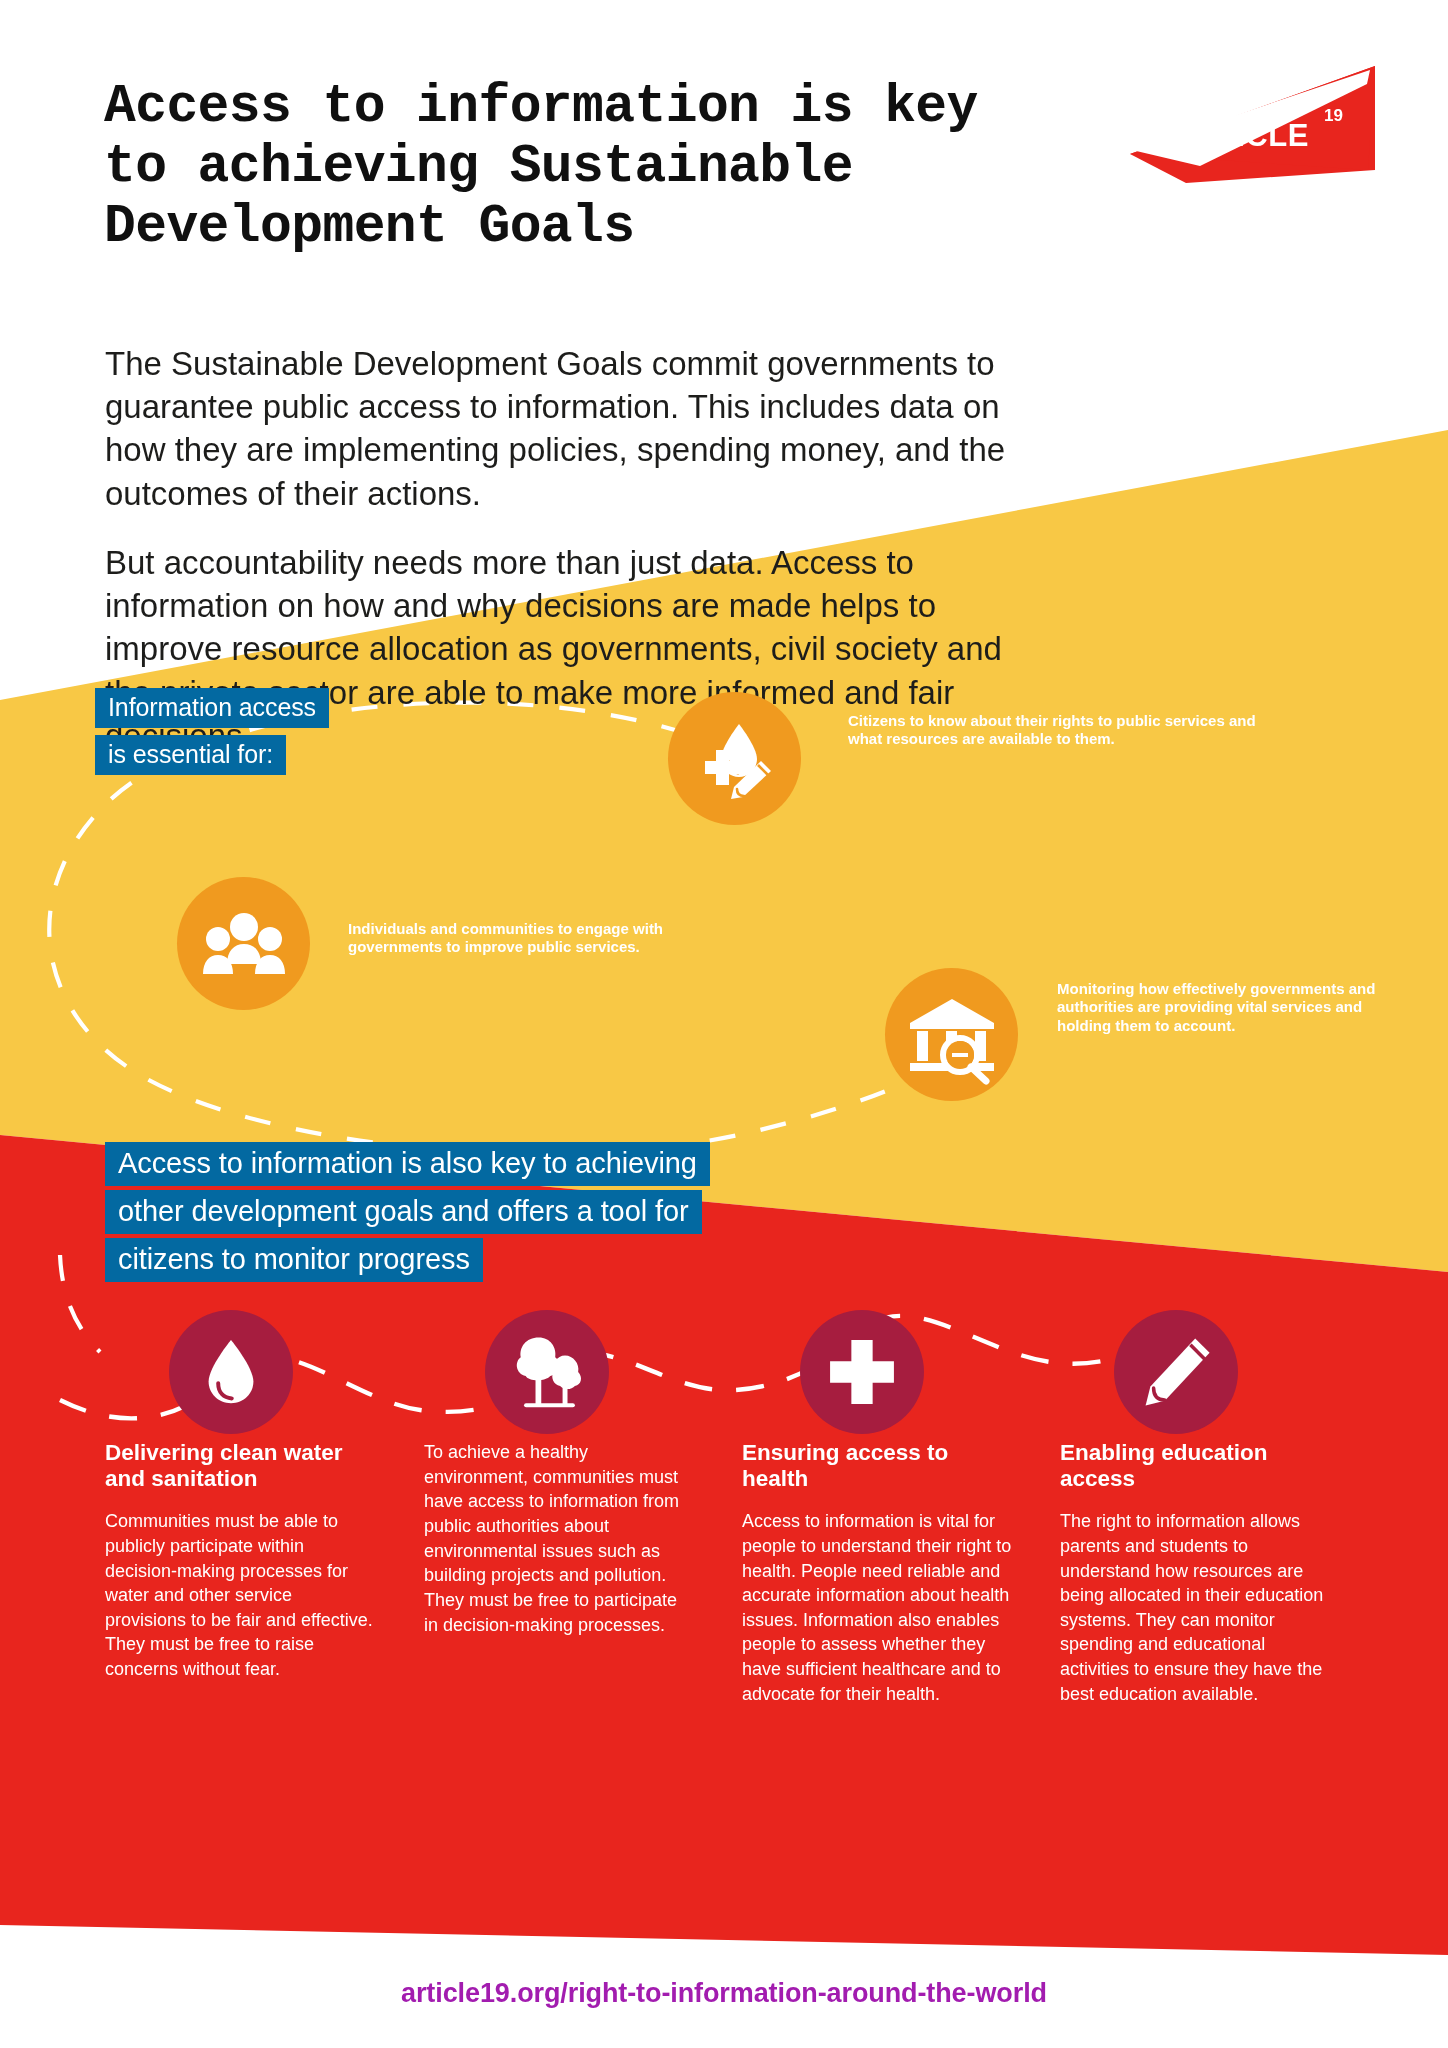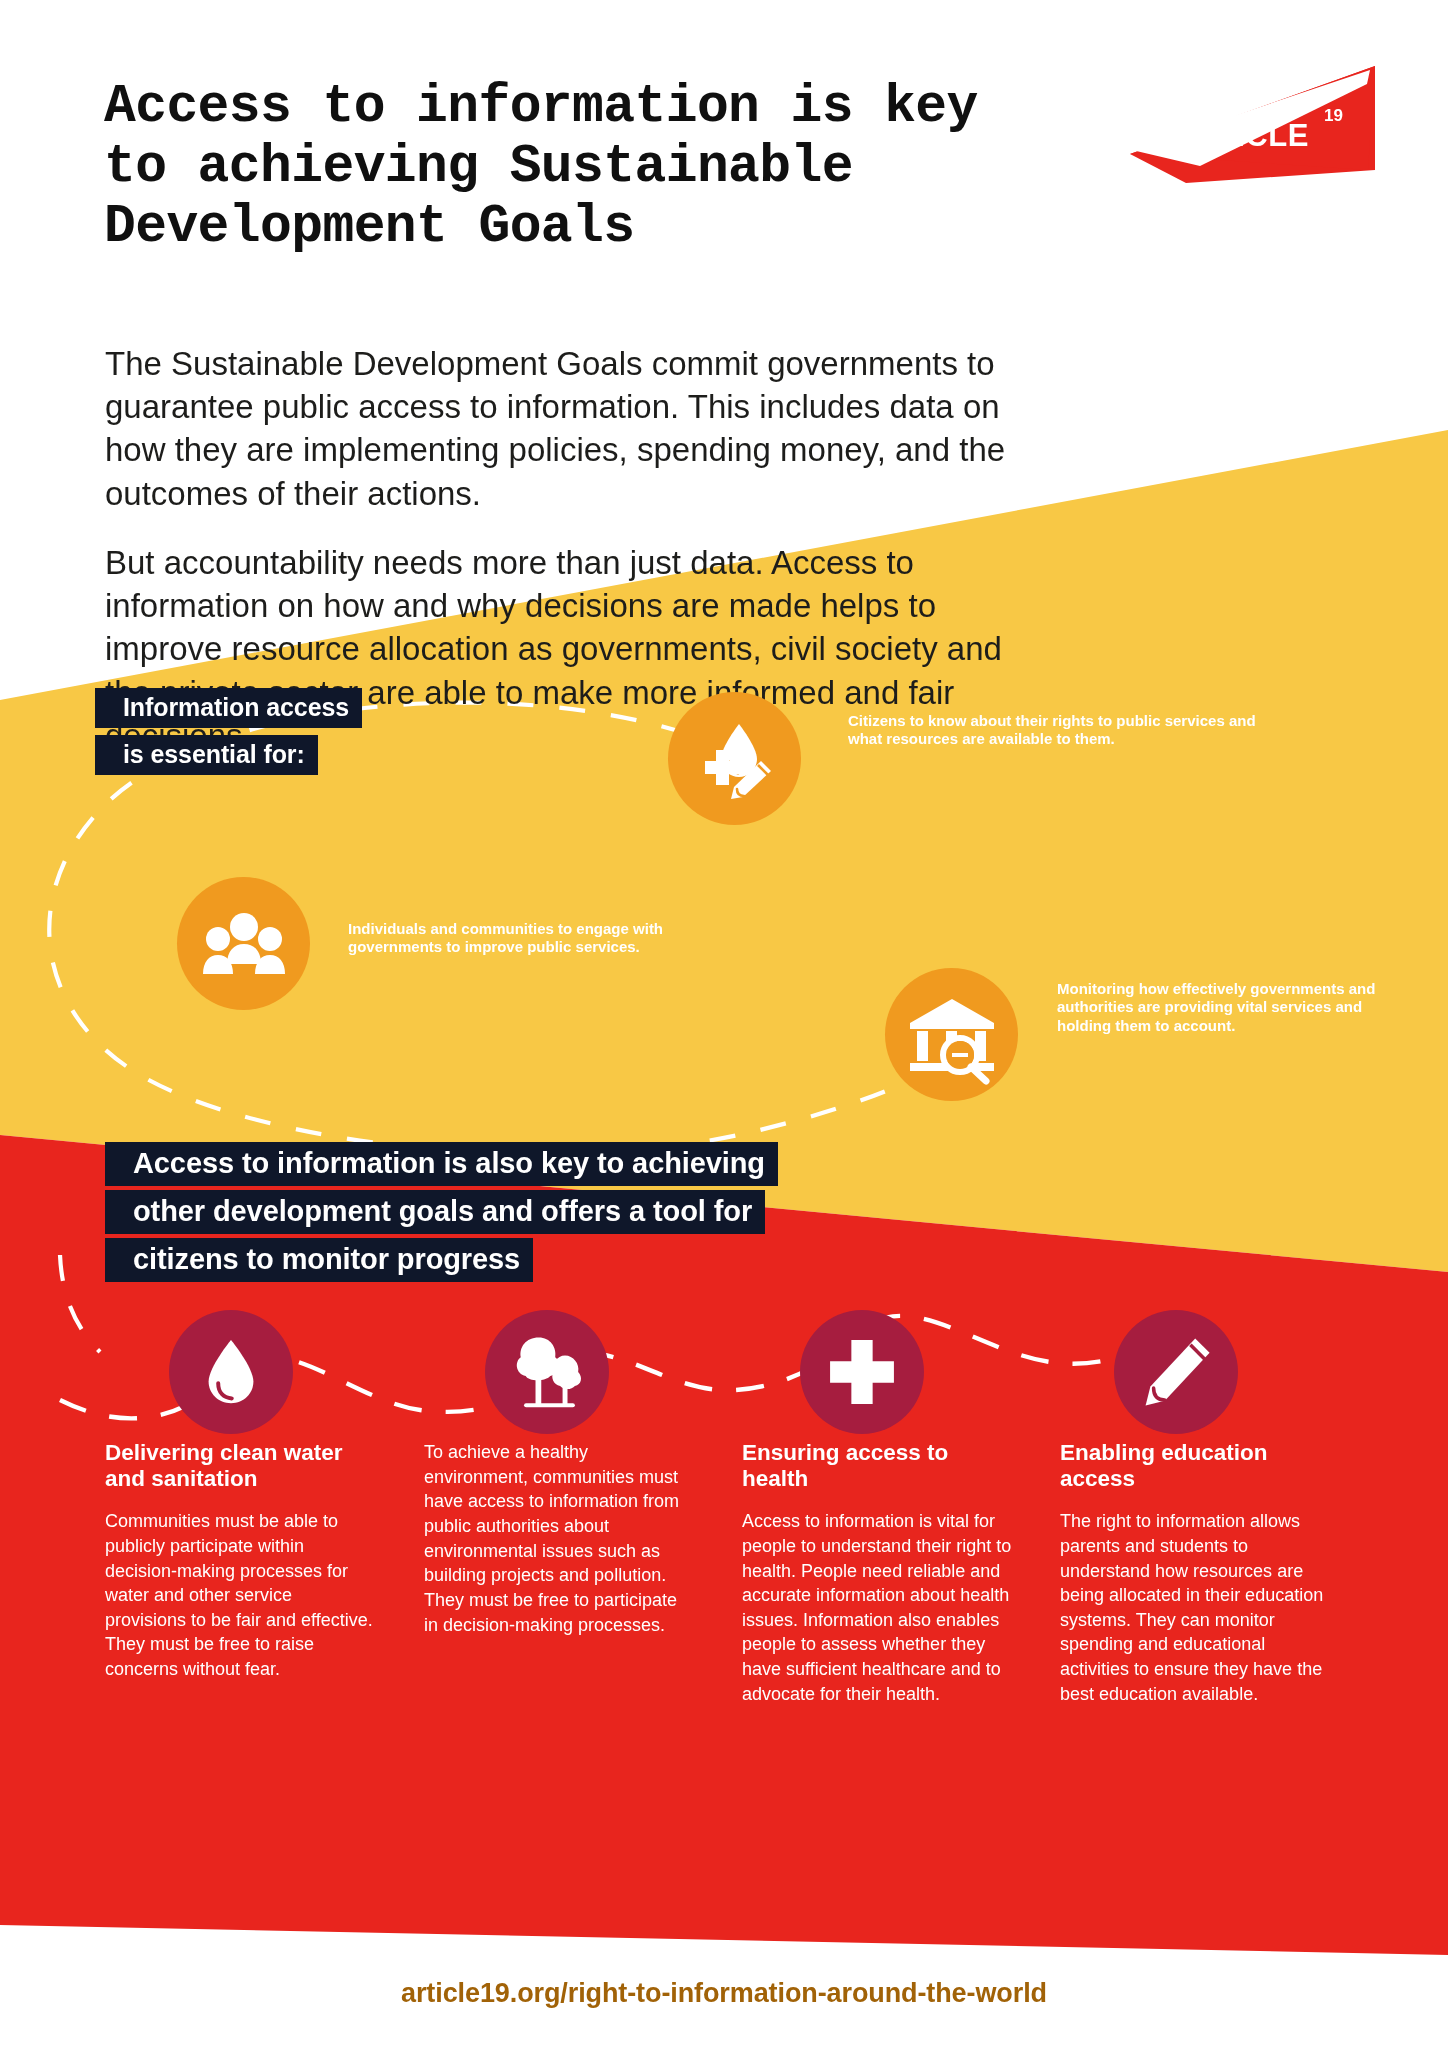--- a/index.html
+++ b/index.html
@@ -48,24 +48,24 @@
   #intro p {
     font-size: 33px;
     line-height: 1.31;
     color: #1d1d1b;
     margin-bottom: 26px;
   }
 
   
   .black-label {
     display: inline-block;
-    background: #0f172a;
+    background: #0369a1;
     color: #ffffff;
-    font-weight: 700;
-    padding: 7px 13px 8px 28px;
+    font-weight: 400;
+    padding: 7px 13px 8px 13px;
     font-size: 25px;
     line-height: 1;
     letter-spacing: -0.1px;
   }
   #yellow-heading { position: absolute; left: 95px; top: 688px; width: 430px; }
   #yellow-heading .black-label { margin-bottom: 7px; }
 
   .y-circle {
     position: absolute;
     border-radius: 50%;
@@ -118,21 +118,21 @@
   #r-col-1 { left: 105px; }
   #r-col-2 { left: 424px; }
   #r-col-3 { left: 742px; }
   #r-col-4 { left: 1060px; }
 
   
   #footer-url {
     position: absolute;
     left: 0; top: 1978px; width: 1448px;
     text-align: center;
-    color: #a16207;
+    color: #a21caf;
     font-weight: 700;
     font-size: 27px;
     letter-spacing: -0.1px;
   }
 </style>
 </head>
 <body>
 
 <div id="poster">
 

